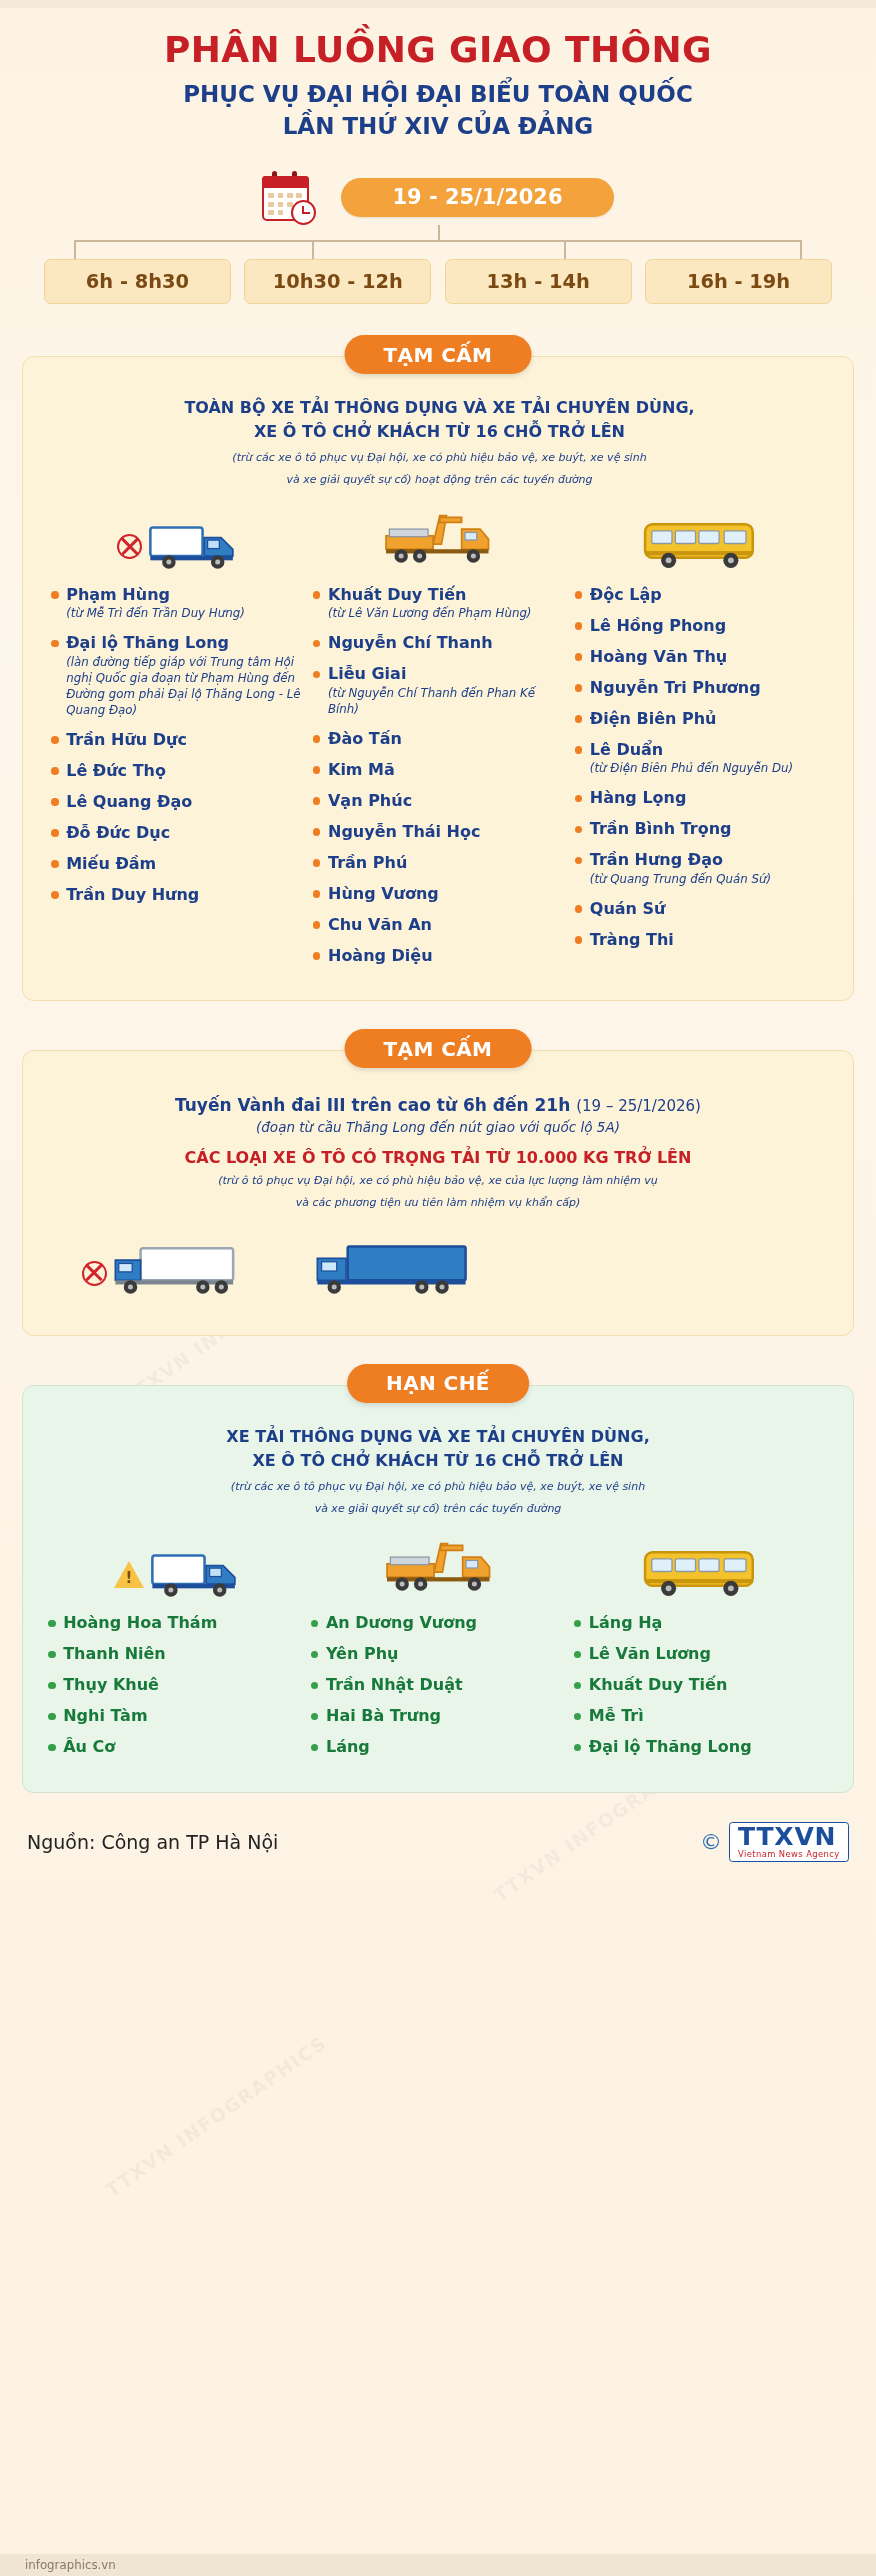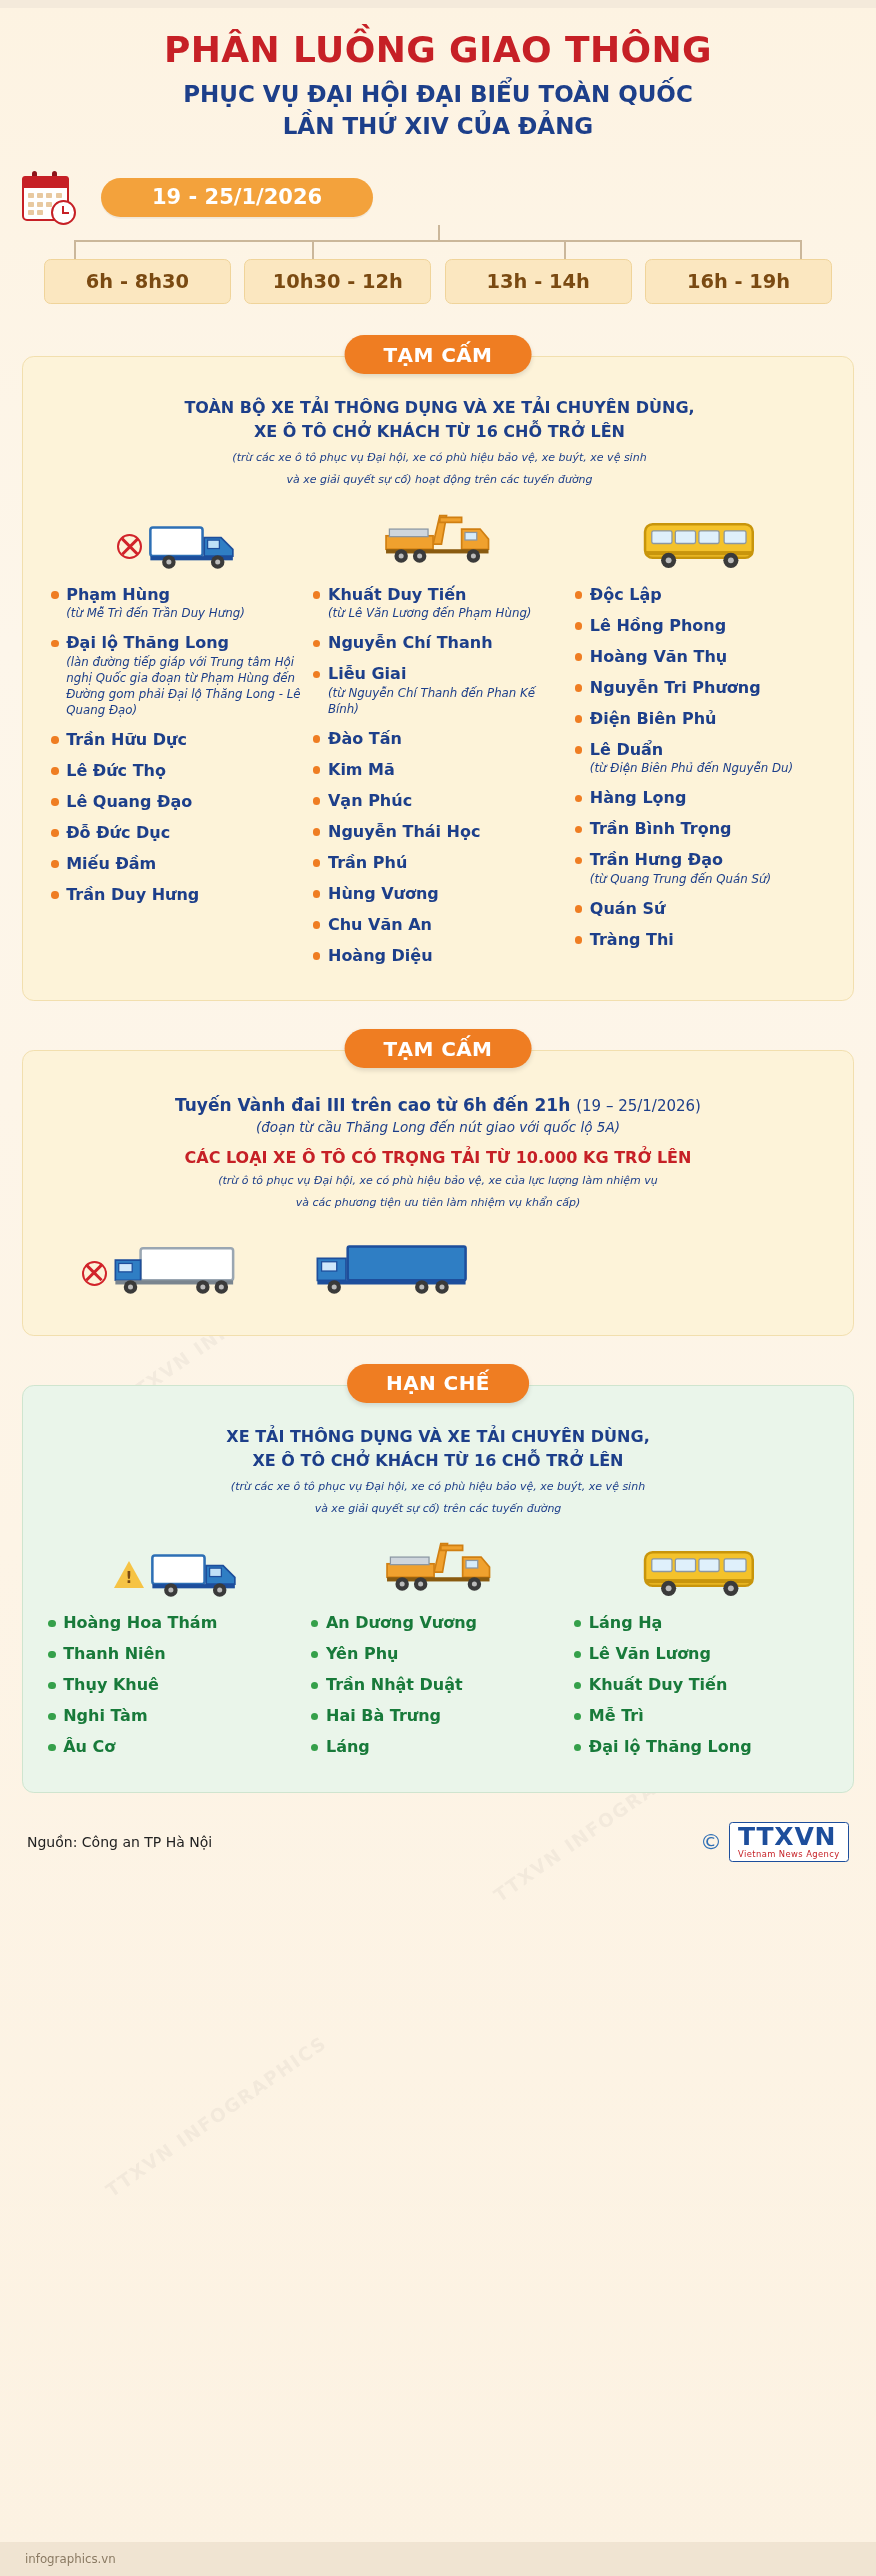--- a/index.html
+++ b/index.html
@@ -36,21 +36,21 @@
   .title-sub {
     font-size: 23px;
     font-weight: bold;
     color: #1d3f8a;
     line-height: 1.35;
     margin-top: 8.4px;
   }
 
   
   .date-row{
-    display:flex; align-items:center; justify-content:flex-start;
+    display:flex; align-items:center; justify-content:center;
     margin-top: 29px; gap: 27px;
   }
   .cal-icon{ width:52px; height:52px; position:relative; }
   .cal-body{
     position:absolute; left:0; top:5px; width:47px; height:45px;
     background:#fff; border:2.5px solid #c62026; border-radius:5px;
   }
   .cal-top{
     position:absolute; left:0; top:5px; width:47px; height:11.8px;
     background:#c62026; border-radius:3.4px 3.4px 0 0;
@@ -156,28 +156,28 @@
   .limit .item-text{ color:#187a3a; }
 
   
   .ring-line{ text-align:center; font-size:17px; font-weight:bold; color:#1d3f8a; margin-top:5px; }
   .ring-line .plain{ font-weight:normal; font-size:15px; }
   .ring-sub{ text-align:center; font-size:13.5px; font-style:italic; color:#1d3f8a; margin-top:3.4px;}
   .ring-hl{ text-align:center; font-size:16px; font-weight:bold; color:#c62026; margin-top:13.5px;}
 
   
   .footer{ margin-top:29px; display:flex; align-items:center; justify-content:space-between; padding:0 5px 0 5px;}
-  .source{ font-size:14px; color:#222; }
+  .source{ font-size:19px; color:#222; }
   .ttxvn{ display:flex; align-items:center; gap:6.7px; }
   .copy{ font-size:22px; color:#2f6fb5; }
   .ttx-box{ background:#fff; border:1.7px solid #1d4e9c; padding:1.7px 8.4px; border-radius:3.4px; }
   .ttx-main{ font-size:25px; font-weight:bold; color:#1d4e9c; letter-spacing:0.8px; line-height:1; }
   .ttx-sub{ font-size:8.4px; color:#c62026; letter-spacing:0.4px; text-align:right;}
   .bottombar{
-    position:absolute; left:0; right:0; bottom:0; height:34px; background:#f0e4d2;
+    position:absolute; left:0; right:0; bottom:0; height:22px; background:#f0e4d2;
     display:flex; align-items:center; padding-left:25px;
   }
   .bottombar span{ font-size:11.8px; color:#8a7a63; }
 
   
   .wm{
     position:absolute; color:rgba(120,120,120,0.07); font-size:18.5px; font-weight:bold;
     transform:rotate(-35deg); pointer-events:none; user-select:none; letter-spacing:1.7px;
   }
 </style>

